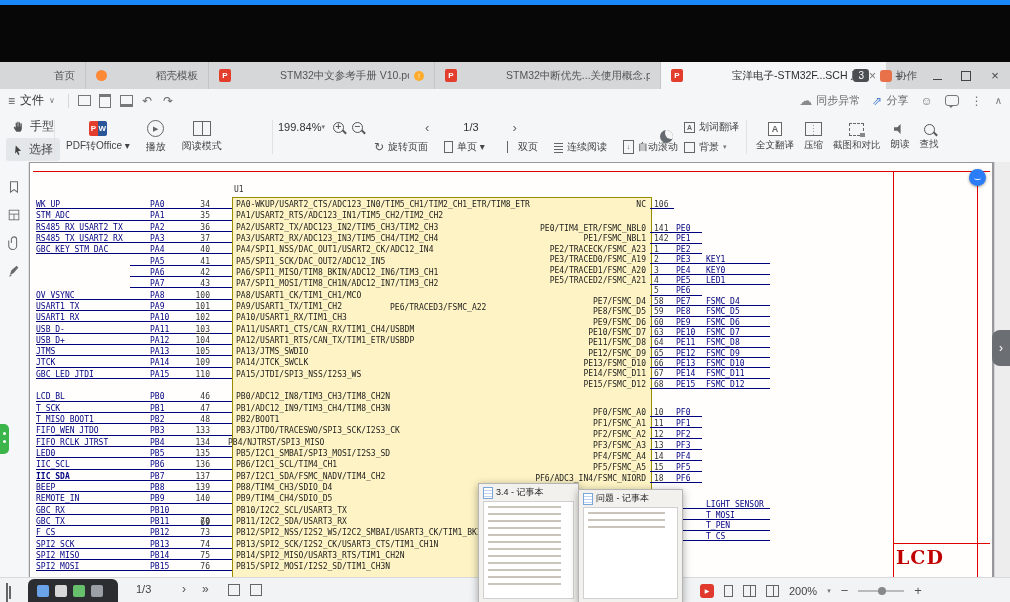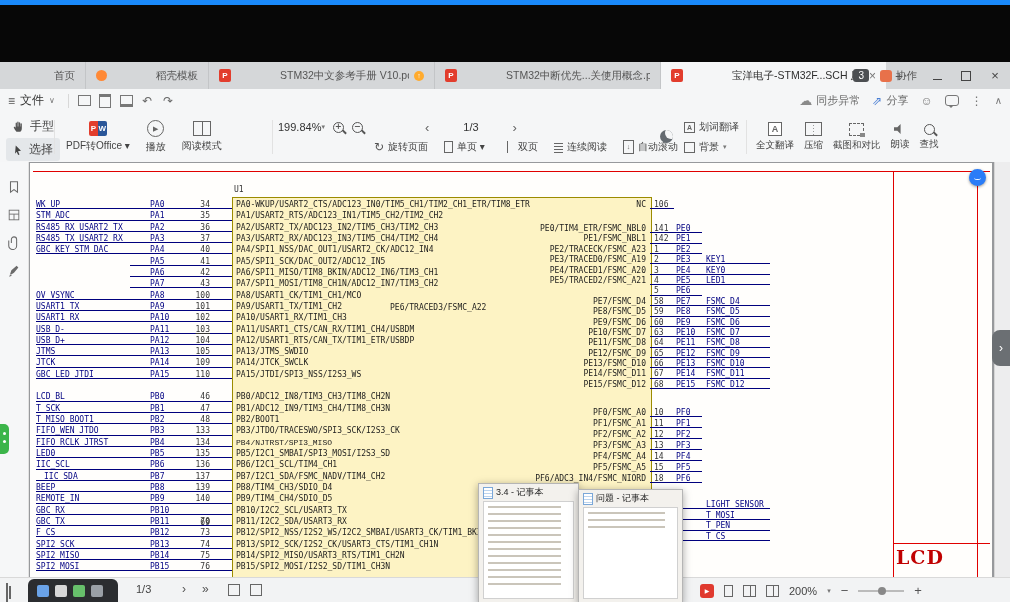--- a/index.html
+++ b/index.html
@@ -469,33 +469,33 @@
       <div class="fn" style="left: 206px; top: 252.06px;">PB2/BOOT1</div>
       <div class="wire" style="left: 6px; top: 271.58px; width: 196px;"></div>
       <div class="net" style="left: 6px; top: 263.38px;">FIFO_WEN  JTDO</div>
       <div class="pin" style="left: 120px; top: 263.38px;">PB3</div>
       <div class="num" style="left: 154px; top: 263.38px; width: 26px; text-align: right;">133</div>
       <div class="fn" style="left: 206px; top: 263.38px;">PB3/JTDO/TRACESWO/SPI3_SCK/I2S3_CK</div>
       <div class="wire" style="left: 6px; top: 282.9px; width: 196px;"></div>
       <div class="net" style="left: 6px; top: 274.7px;">FIFO_RCLK  JTRST</div>
       <div class="pin" style="left: 120px; top: 274.7px;">PB4</div>
       <div class="num" style="left: 154px; top: 274.7px; width: 26px; text-align: right;">134</div>
-      <div class="fn" style="left: 206px; top: 274.7px; font-family: Liberation Mono, monospace;">PB4/NJTRST/SPI3_MISO</div>
+      <div class="fn" style="left: 198px; top: 274.7px;">PB4/NJTRST/SPI3_MISO</div>
       <div class="wire" style="left: 6px; top: 294.22px; width: 196px;"></div>
       <div class="net" style="left: 6px; top: 286.02px;">LED0</div>
       <div class="pin" style="left: 120px; top: 286.02px;">PB5</div>
       <div class="num" style="left: 154px; top: 286.02px; width: 26px; text-align: right;">135</div>
       <div class="fn" style="left: 206px; top: 286.02px;">PB5/I2C1_SMBAI/SPI3_MOSI/I2S3_SD</div>
       <div class="wire" style="left: 6px; top: 305.54px; width: 196px;"></div>
       <div class="net" style="left: 6px; top: 297.34px;">IIC_SCL</div>
       <div class="pin" style="left: 120px; top: 297.34px;">PB6</div>
       <div class="num" style="left: 154px; top: 297.34px; width: 26px; text-align: right;">136</div>
       <div class="fn" style="left: 206px; top: 297.34px;">PB6/I2C1_SCL/TIM4_CH1</div>
       <div class="wire" style="left: 6px; top: 316.86px; width: 196px;"></div>
-      <div class="net" style="left: 14px; top: 308.66px;">IIC_SDA</div>
+      <div class="net" style="left: 6px; top: 308.66px; font-weight: bold;">IIC_SDA</div>
       <div class="pin" style="left: 120px; top: 308.66px;">PB7</div>
       <div class="num" style="left: 154px; top: 308.66px; width: 26px; text-align: right;">137</div>
       <div class="fn" style="left: 206px; top: 308.66px;">PB7/I2C1_SDA/FSMC_NADV/TIM4_CH2</div>
       <div class="wire" style="left: 6px; top: 328.18px; width: 196px;"></div>
       <div class="net" style="left: 6px; top: 319.98px;">BEEP</div>
       <div class="pin" style="left: 120px; top: 319.98px;">PB8</div>
       <div class="num" style="left: 154px; top: 319.98px; width: 26px; text-align: right;">139</div>
       <div class="fn" style="left: 206px; top: 319.98px;">PB8/TIM4_CH3/SDIO_D4</div>
       <div class="wire" style="left: 6px; top: 339.5px; width: 196px;"></div>
       <div class="net" style="left: 6px; top: 331.3px;">REMOTE_IN</div>

